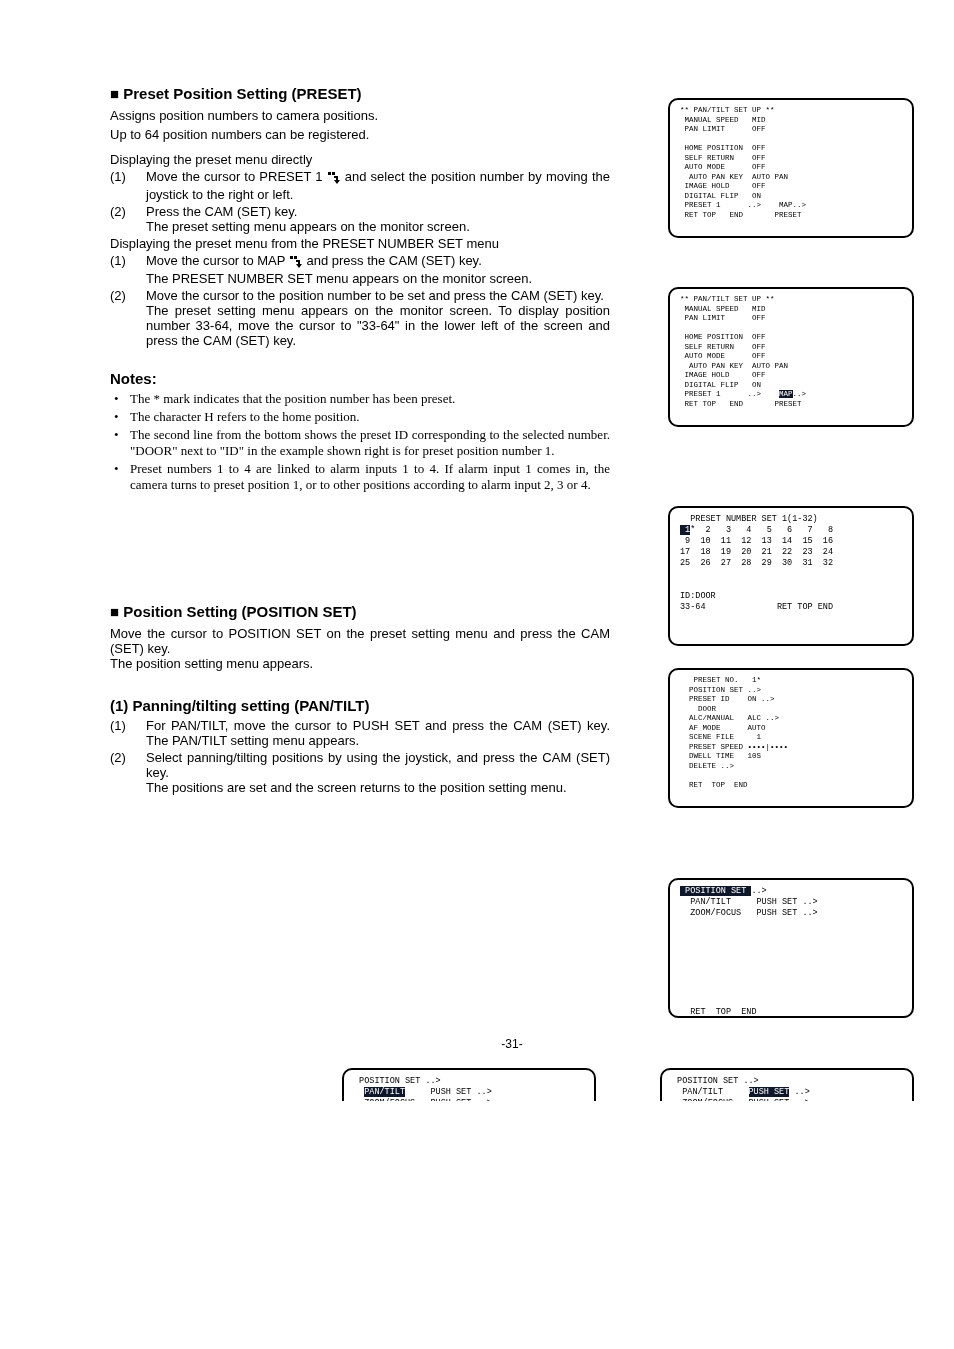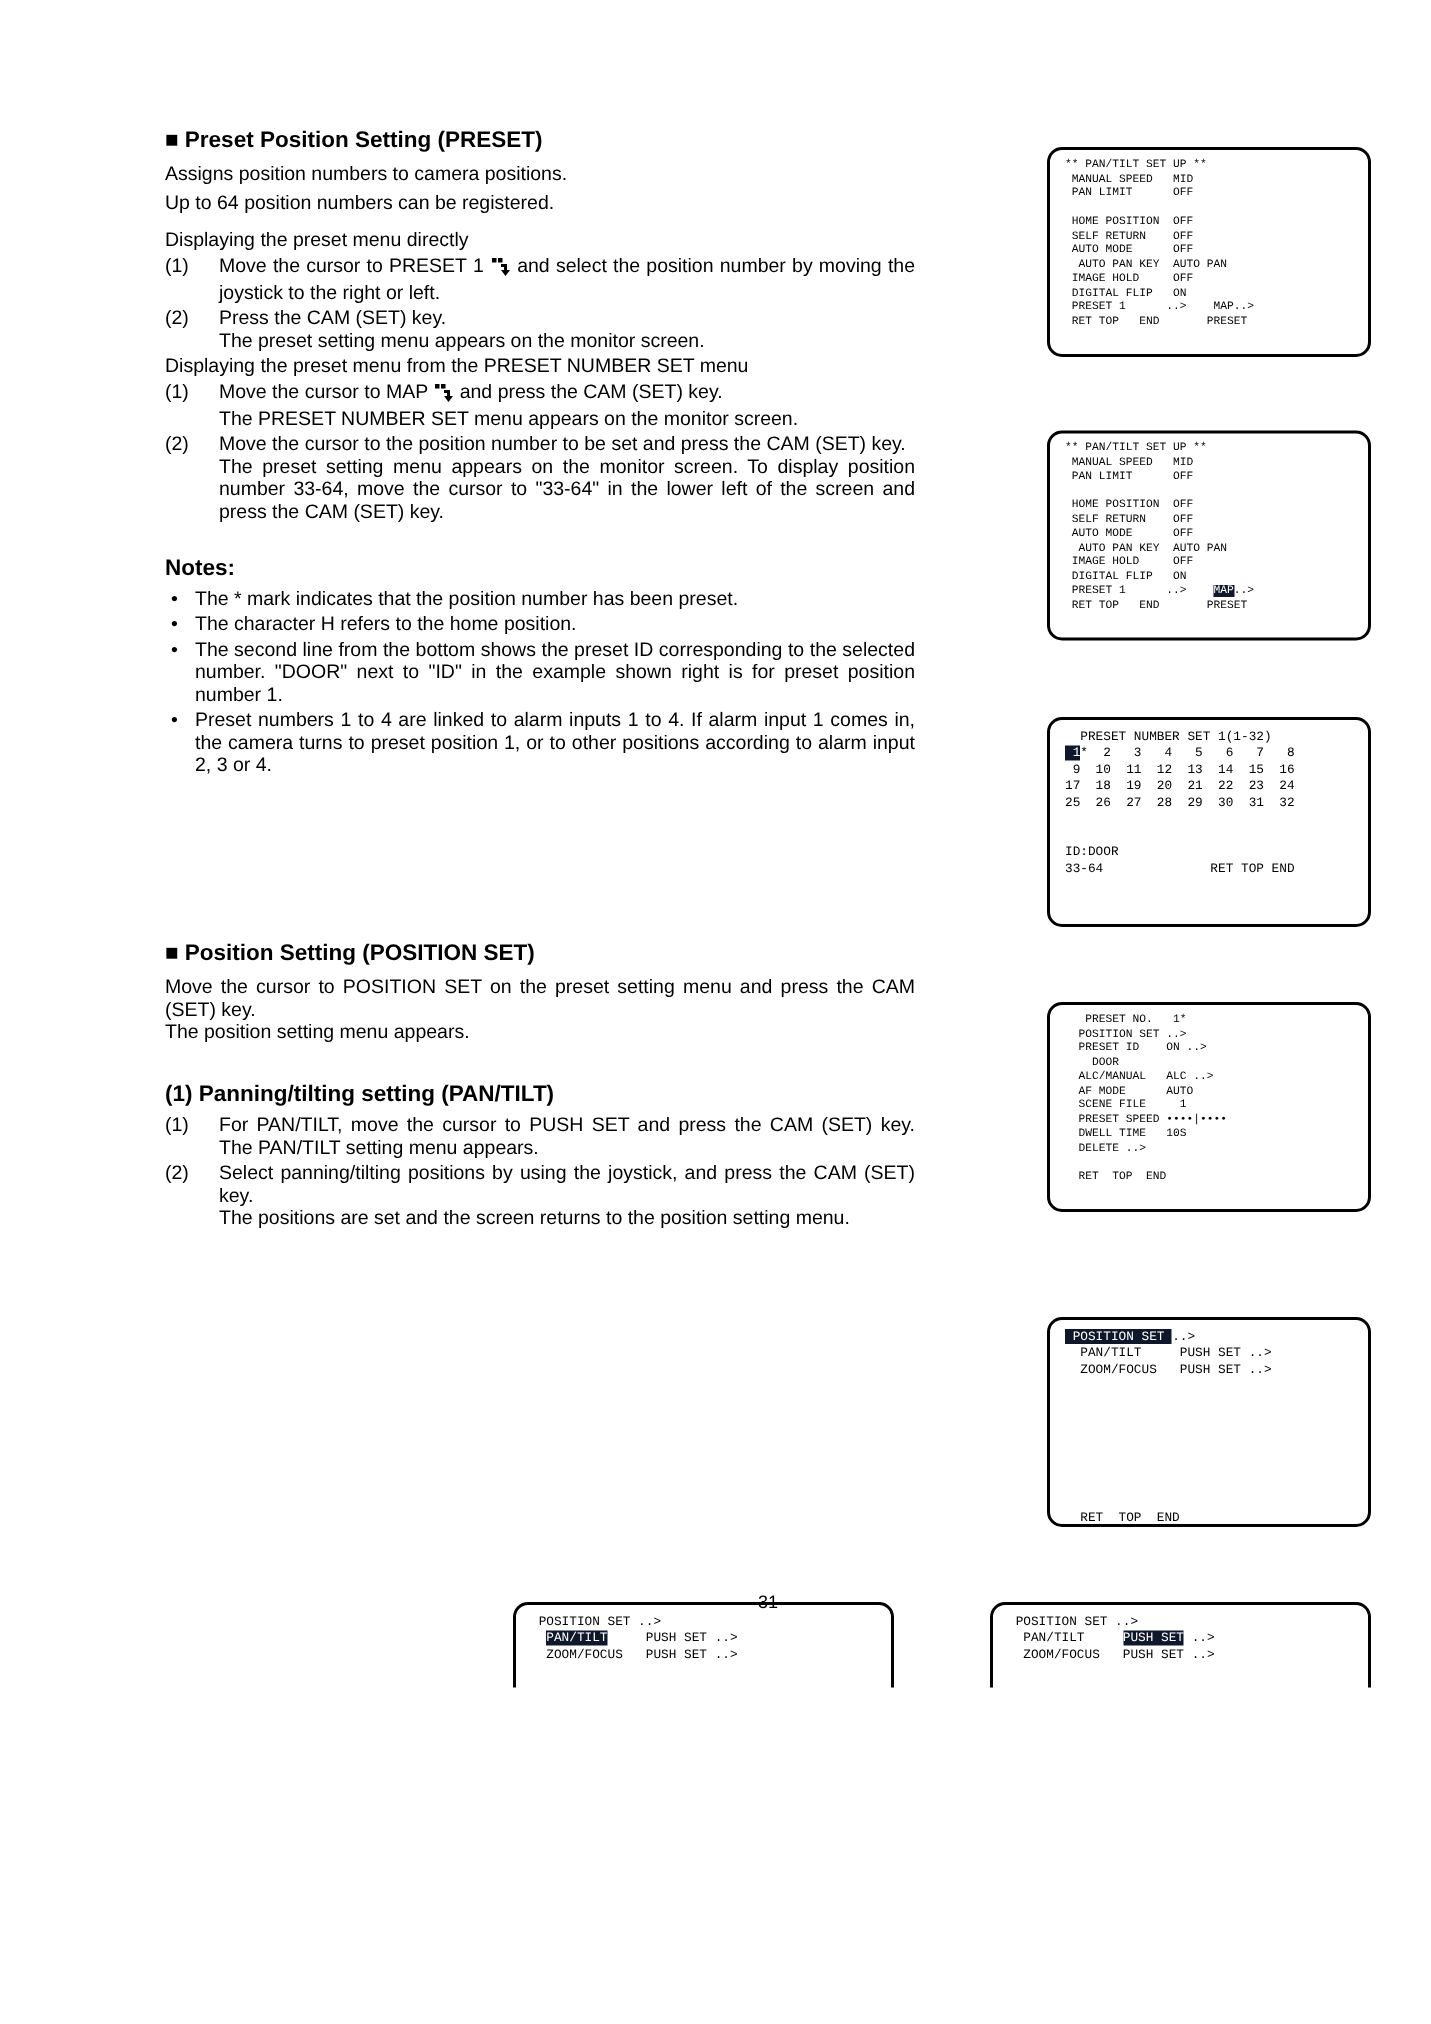--- a/index.html
+++ b/index.html
@@ -51,20 +51,21 @@
   }
   .item .txt {
     flex: 1;
     text-align: justify;
   }
   .bullets {
     margin: 0;
     padding: 0;
     width: 500px;
     list-style: none;
+    font-family: Liberation Serif, serif;
   }
   .bullets li {
     position: relative;
     font-size: 13px;
     padding-left: 20px;
     margin: 0 0 2px 0;
     text-align: justify;
   }
   .bullets li::before {
     content: "•";
@@ -72,21 +73,21 @@
     left: 4px;
     top: 0;
   }
   .arrow-icon {
     display: inline-block;
     vertical-align: -3px;
   }
   .monitor {
     position: absolute;
     right: 40px;
-    width: 216px;
+    width: 246px;
     height: 140px;
     border: 2px solid #000;
     border-radius: 10px;
     box-sizing: border-box;
     font-family: "Courier New", monospace;
     font-size: 8.5px;
     line-height: 11px;
     color: #000;
     padding: 6px 10px;
     white-space: pre;
@@ -213,21 +214,21 @@
 
  HOME POSITION  OFF
  SELF RETURN    OFF
  AUTO MODE      OFF
   AUTO PAN KEY  AUTO PAN
  IMAGE HOLD     OFF
  DIGITAL FLIP   ON
  PRESET 1      ..&gt;    </span><span class="hl">MAP</span><span>..&gt;
  RET TOP   END       PRESET</span></div>
 
-  <div class="monitor" style="top:478px"><span>  PRESET NUMBER SET 1(1-32)</span>
+  <div class="monitor" style="top:506px"><span>  PRESET NUMBER SET 1(1-32)</span>
 <span class="hl"> 1</span><span>*  2   3   4   5   6   7   8
  9  10  11  12  13  14  15  16
 17  18  19  20  21  22  23  24
 25  26  27  28  29  30  31  32
 
 
 ID:DOOR
 33-64              RET TOP END</span></div>
 
   <div class="monitor monitor-squeeze" style="top:668px"><span>   PRESET NO.   1*

